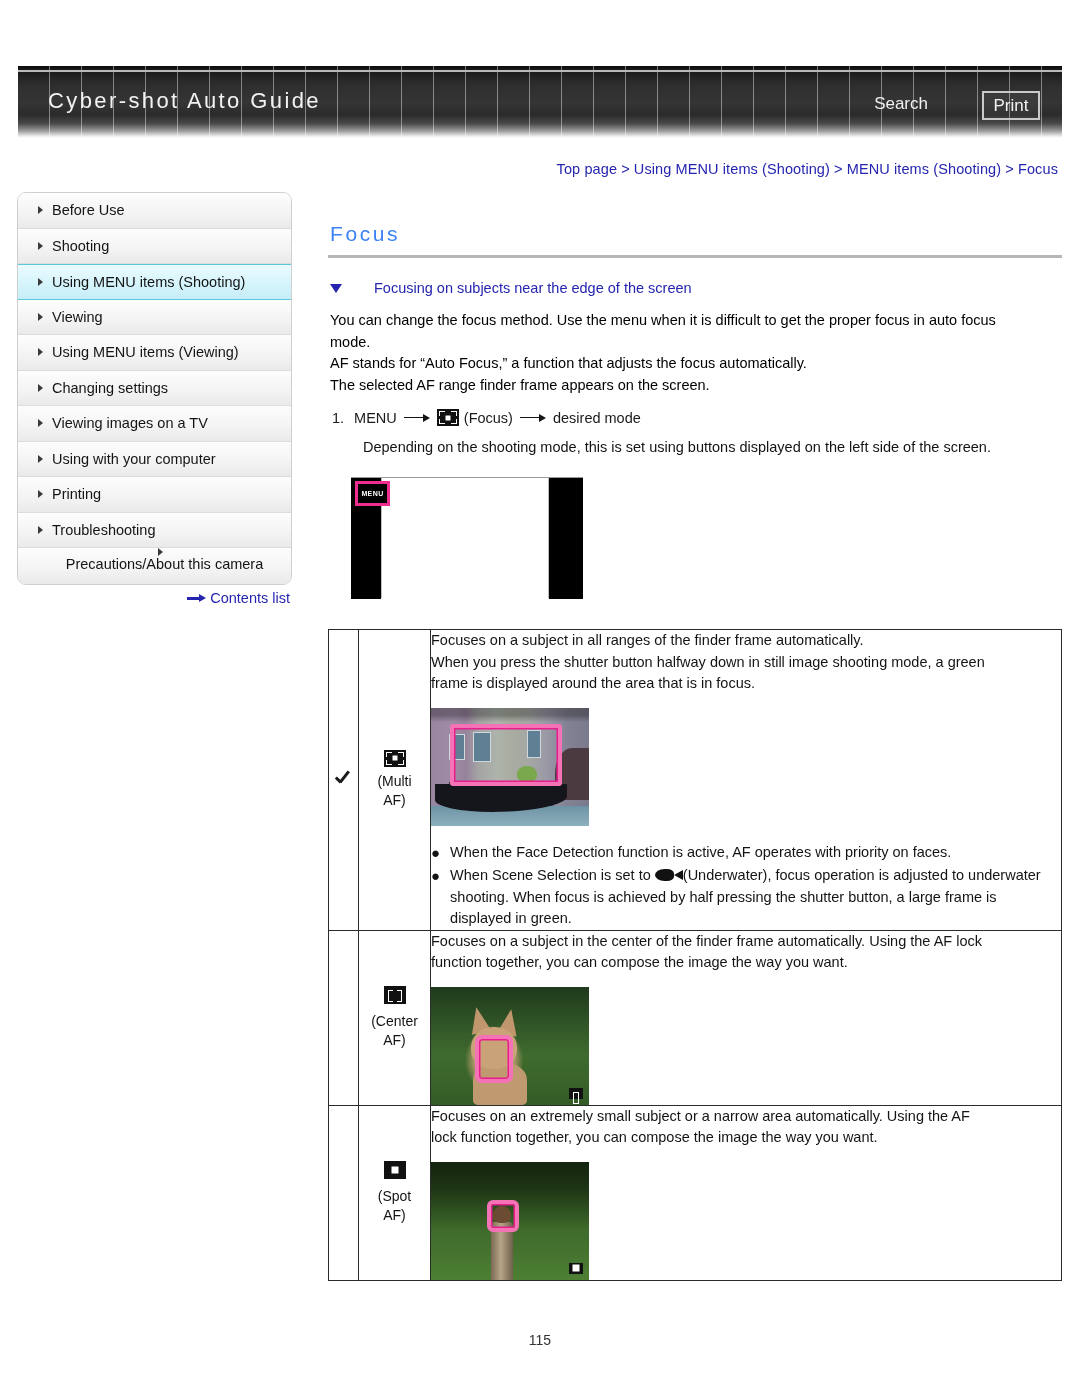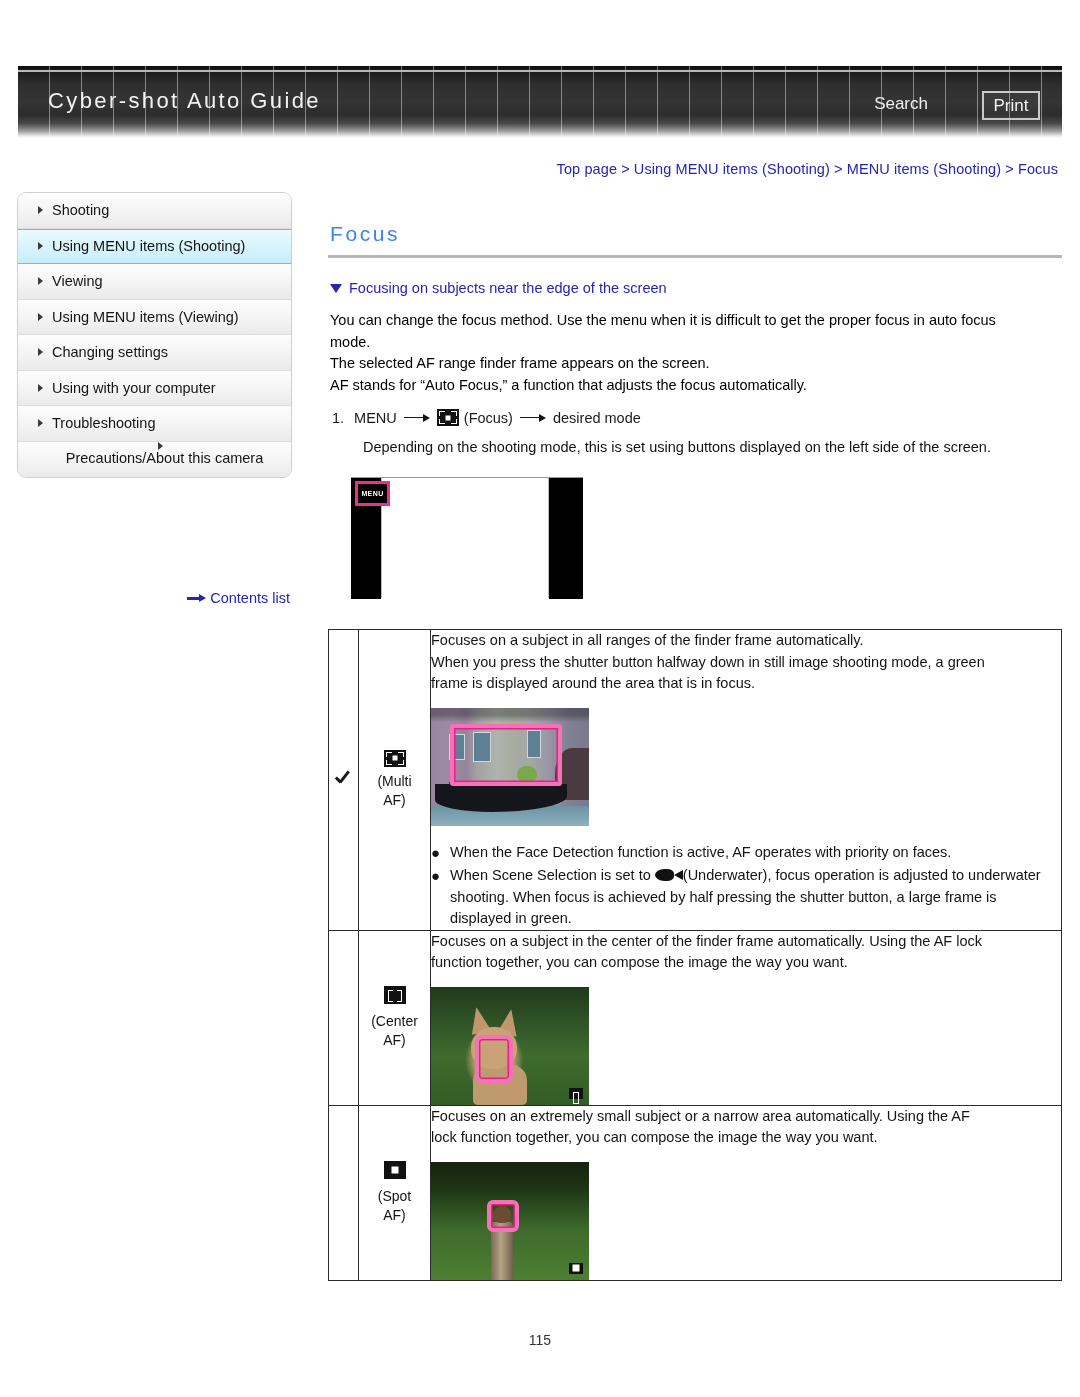--- a/index.html
+++ b/index.html
@@ -180,20 +180,21 @@
   .title-rule {
     height: 3px;
     background: #b6b6b6;
     margin-bottom: 22px;
   }
   .anchor-link {
     display: flex;
     align-items: center;
     margin-bottom: 14px;
     margin-left: 2px;
+    gap: 25px;
   }
   .tri-down-icon {
     width: 0; height: 0;
     border-top: 9px solid #2525b0;
     border-left: 6px solid transparent;
     border-right: 6px solid transparent;
     margin-right: 7px;
     flex: none;
   }
   .anchor-label {
@@ -586,41 +587,53 @@
     <div class="print-button">Print</div>
   </div>
 </div>
 <div class="header-underline"></div>
 
 <div class="breadcrumb">Top page &gt; Using MENU items (Shooting) &gt; MENU items (Shooting) &gt; Focus</div>
 
 <div class="sidebar">
   <div class="nav-item">
     <span class="nav-arrow"></span>
+    <span>Before Use</span>
+  </div>
+  <div class="nav-item">
+    <span class="nav-arrow"></span>
     <span>Shooting</span>
   </div>
   <div class="nav-item active">
     <span class="nav-arrow"></span>
     <span>Using MENU items (Shooting)</span>
   </div>
   <div class="nav-item">
     <span class="nav-arrow"></span>
     <span>Viewing</span>
   </div>
   <div class="nav-item">
     <span class="nav-arrow"></span>
     <span>Using MENU items (Viewing)</span>
   </div>
   <div class="nav-item">
     <span class="nav-arrow"></span>
     <span>Changing settings</span>
   </div>
   <div class="nav-item">
     <span class="nav-arrow"></span>
+    <span>Viewing images on a TV</span>
+  </div>
+  <div class="nav-item">
+    <span class="nav-arrow"></span>
     <span>Using with your computer</span>
+  </div>
+  <div class="nav-item">
+    <span class="nav-arrow"></span>
+    <span>Printing</span>
   </div>
   <div class="nav-item">
     <span class="nav-arrow"></span>
     <span>Troubleshooting</span>
   </div>
   <div class="nav-item">
     <span class="nav-arrow"></span>
     <span>Precautions/About this camera</span>
   </div>
 </div>
@@ -635,22 +648,22 @@
   <div class="title-rule"></div>
 
   <div class="anchor-link">
     <span class="tri-down-icon"></span>
     <span class="anchor-label">Focusing on subjects near the edge of the screen</span>
   </div>
 
   <div class="body-text">
     <p>You can change the focus method. Use the menu when it is difficult to get the proper focus in auto focus</p>
     <p>mode.</p>
+    <p>AF stands for “Auto Focus,” a function that adjusts the focus automatically.</p>
     <p>The selected AF range finder frame appears on the screen.</p>
-    <p>AF stands for “Auto Focus,” a function that adjusts the focus automatically.</p>
   </div>
 
   <div class="step-row">
     <span class="step-num">1.</span>
     <span>MENU</span>
     <span class="arrow-glyph"></span>
     <span class="icon-multiaf">
       <span></span>
         <span></span>
         <span></span>

